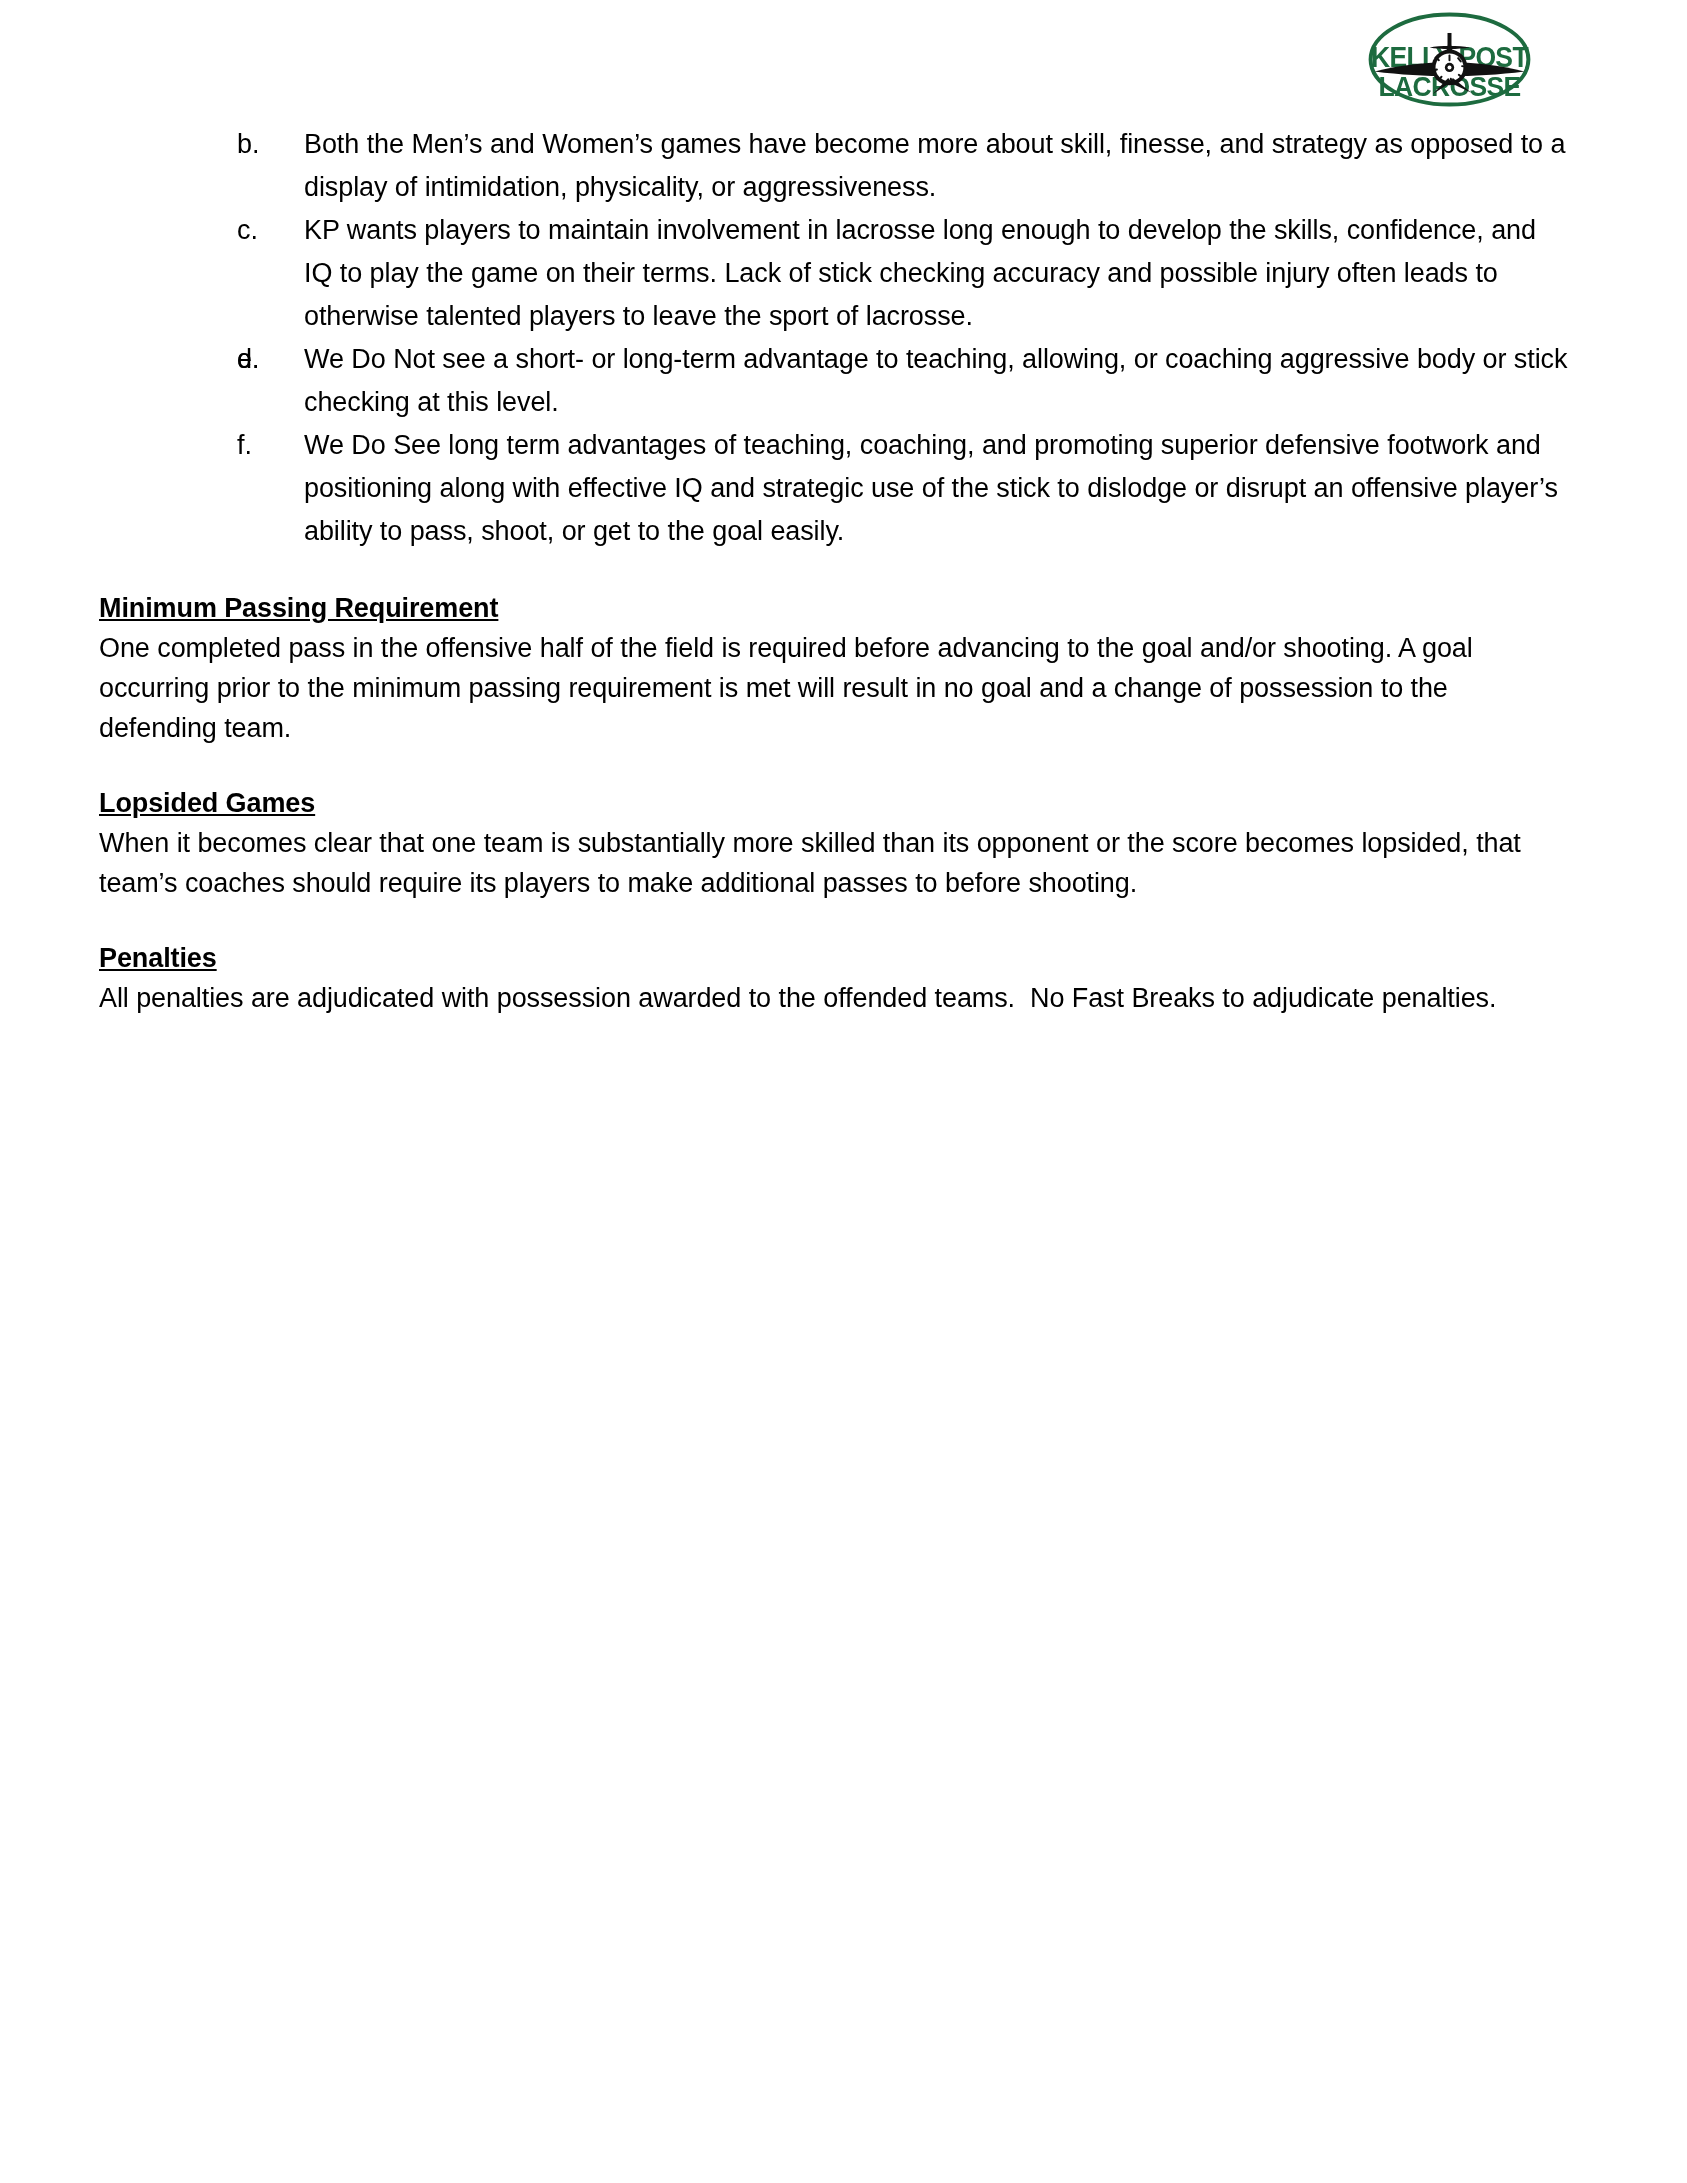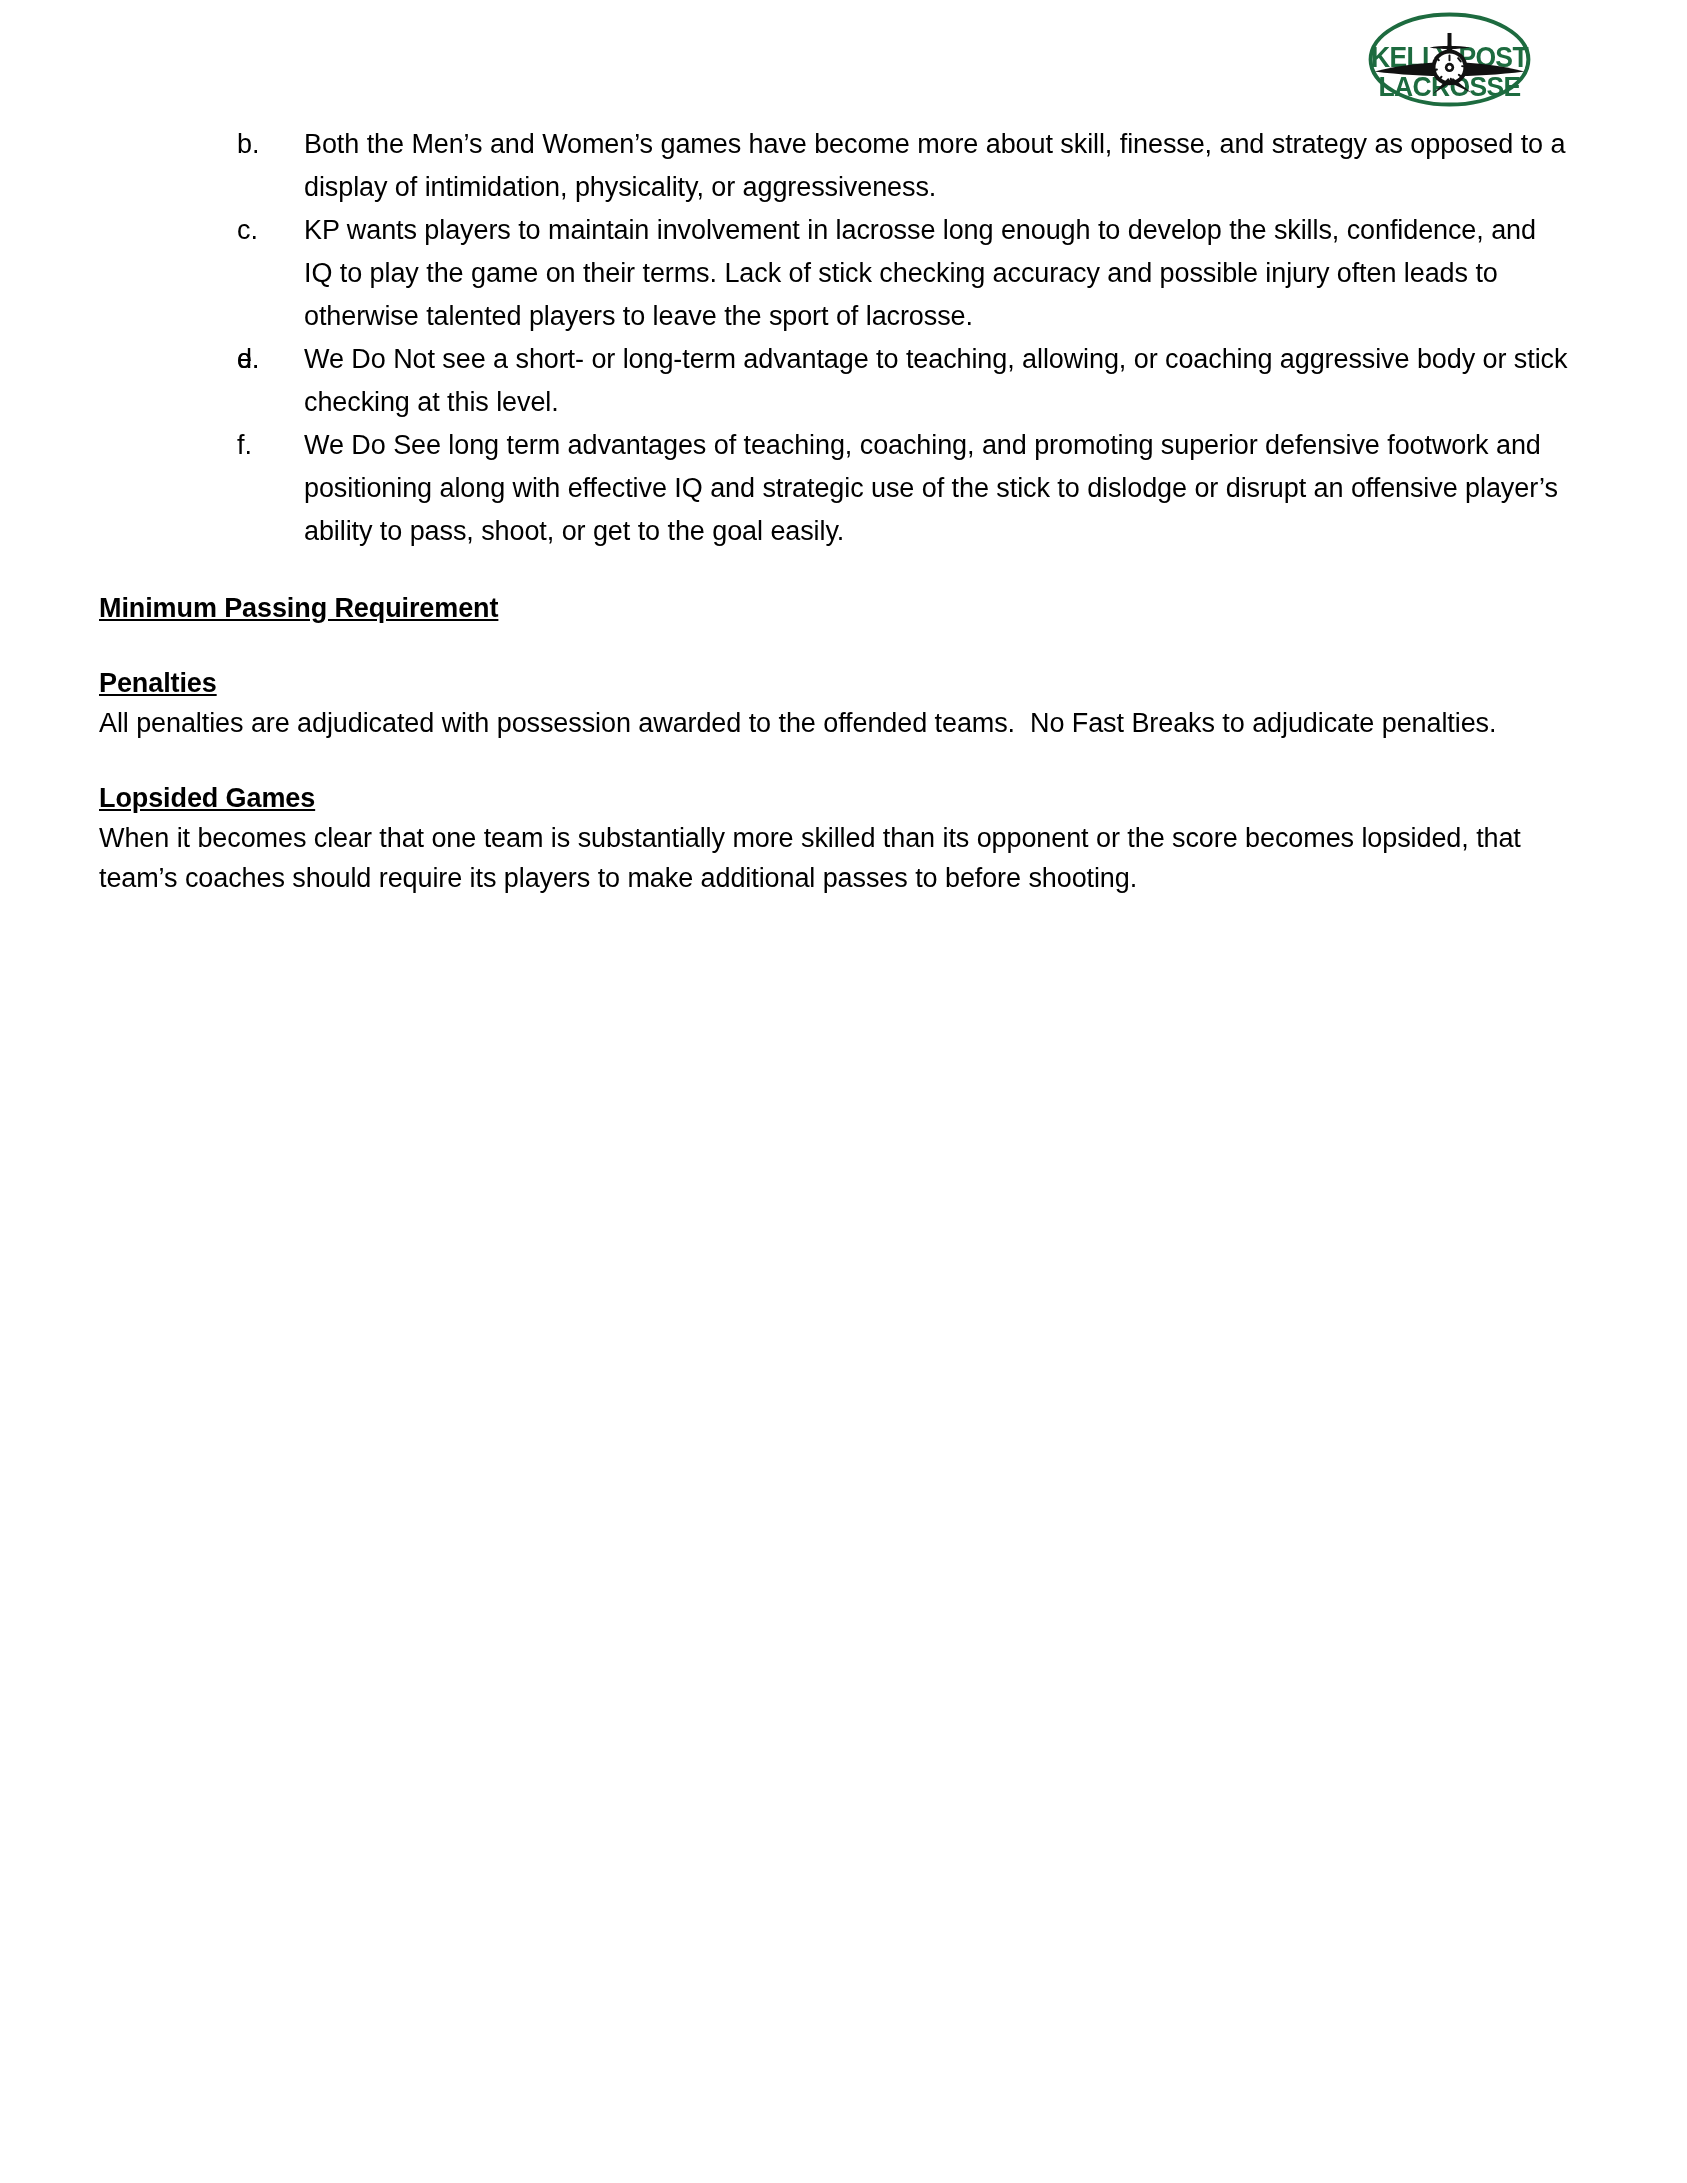--- a/index.html
+++ b/index.html
@@ -156,27 +156,28 @@
         <span class="item-text">We Do Not see a short- or long-term advantage to teaching, allowing, or coaching aggressive body or stick checking at this level.</span>
       </li>
       <li>
         <span class="marker">f.</span>
         <span class="item-text">We Do See long term advantages of teaching, coaching, and promoting superior defensive footwork and positioning along with effective IQ and strategic use of the stick to dislodge or disrupt an offensive player’s ability to pass, shoot, or get to the goal easily.</span>
       </li>
     </ol>
 
     <div class="section">
       <div class="section-heading">Minimum Passing Requirement</div>
+      <div class="section-body">One completed pass in the offensive half of the field is required before advancing to the goal and/or shooting. A goal occurring prior to the minimum passing requirement is met will result in no goal and a change of possession to the defending team.</div>
+    </div>
+
+    <div class="section">
+      <div class="section-heading">Lopsided Games</div>
+      <div class="section-body">When it becomes clear that one team is substantially more skilled than its opponent or the score becomes lopsided, that team’s coaches should require its players to make additional passes to before shooting.</div>
     </div>
 
     <div class="section">
       <div class="section-heading">Penalties</div>
       <div class="section-body">All penalties are adjudicated with possession awarded to the offended teams.  No Fast Breaks to adjudicate penalties.</div>
     </div>
 
-    <div class="section">
-      <div class="section-heading">Lopsided Games</div>
-      <div class="section-body">When it becomes clear that one team is substantially more skilled than its opponent or the score becomes lopsided, that team’s coaches should require its players to make additional passes to before shooting.</div>
-    </div>
-
   </div>
 </div>
 
 
 </body></html>

